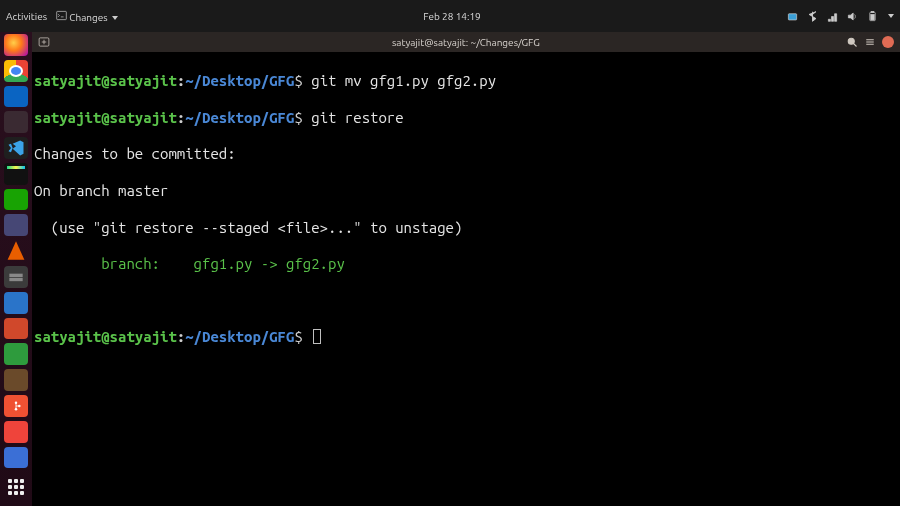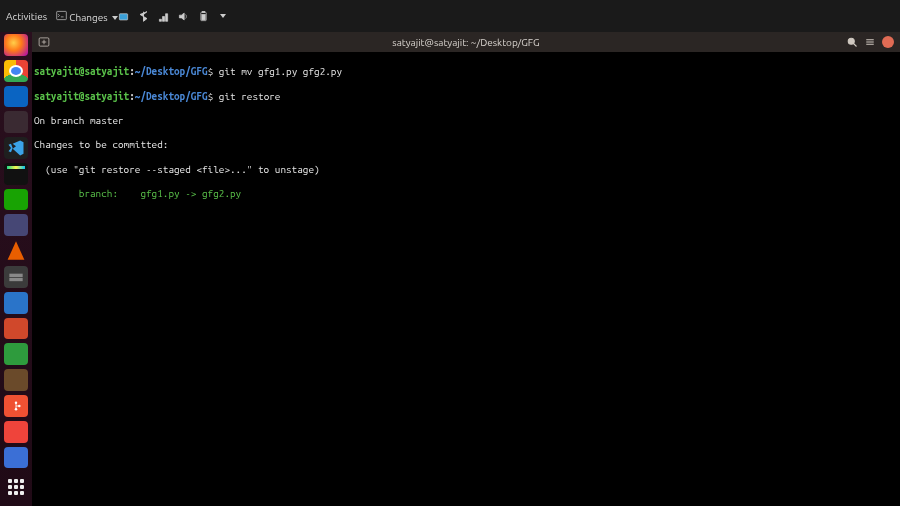--- a/index.html
+++ b/index.html
@@ -52,21 +52,21 @@
   
   .win-titlebar { height: 20px; background: #2b2624; color:#d9d4cf; display:flex; align-items:center; font-size:10px; position:relative;}
   .win-titlebar .left-controls { display:flex; gap:8px; align-items:center; padding-left:6px;}
   .win-titlebar .title { position:absolute; left:0; right:0; text-align:center; pointer-events:none;}
   .win-titlebar .right-controls { margin-left:auto; display:flex; gap:6px; align-items:center; padding-right:6px;}
   .circ { width:12px; height:12px; border-radius:50%; display:flex; align-items:center; justify-content:center;}
   .circ.close { background:#e06b54;}
   .hdr-ico { width:12px;height:12px; }
   .hdr-ico svg{width:12px;height:12px;fill:#cfc8c0;}
 
-  .terminal { flex:1; background:#000; color:#cfcfcf; font-family: "Ubuntu Mono","DejaVu Sans Mono",monospace; font-size:10px; line-height:1.22; padding: 2px 16px 0 0; white-space: pre; overflow:hidden;}
+  .terminal { flex:1; background:#000; color:#cfcfcf; font-family: "Ubuntu Mono","DejaVu Sans Mono",monospace; font-size:15px; line-height:1.22; padding: 2px 16px 0 0; white-space: pre; overflow:hidden;}
   .terminal .line { padding: 0 2px; }
   .pr-user { color:#5ac24a; font-weight:bold;}
   .pr-colon { color:#cfcfcf; font-weight:bold;}
   .pr-path { color:#4a88d6; font-weight:bold;}
   .pr-dollar { color:#cfcfcf;}
   .cmd { color:#e6e6e6;}
   .out { color:#e6e6e6;}
   .renamed { color:#5ac24a;}
   .cursor { display:inline-block; width:8px; height:15px; border:1px solid #bfbfbf; vertical-align:-2px; margin-left:2px;}
 </style>
@@ -80,20 +80,21 @@
       <span class="topicon">
         <svg viewBox="0 0 16 16">
             <rect x="1" y="2" width="14" height="12" rx="1" fill="none" stroke="#ccc"></rect>
             <path d="M3 6l2 2-2 2M7 10h4" stroke="#ccc" fill="none"></path>
           </svg>
       </span>
       <span>Changes</span>
       <span class="tri"></span>
     </span>
   </div>
+  <div class="topbar-center">Feb 28  14:19</div>
   <div class="topbar-right">
     <span class="topicon">
         <svg viewBox="0 0 16 16">
           <rect x="2" y="4" width="12" height="9" rx="1" fill="#3aa0d8"></rect>
         </svg>
       </span>
     <span class="topicon">
         <svg viewBox="0 0 16 16" fill="none" stroke="#ccc" stroke-width="1.3">
           <path d="M8 1v14l5-4-10-6 10-4-5 4"></path>
         </svg>
@@ -174,36 +175,37 @@
   <div class="workspace">
     <div class="win-titlebar">
       <div class="left-controls">
         <span class="hdr-ico" title="New Tab">
           <svg viewBox="0 0 16 16">
               <rect x="1.5" y="2.5" width="13" height="11" rx="1.5" fill="none" stroke="#cfc8c0"></rect>
               <path d="M8 5v6M5 8h6" stroke="#cfc8c0"></path>
             </svg>
         </span>
       </div>
-      <div class="title">satyajit@satyajit: ~/Desktop/GFG</div>
+      <div class="title">satyajit@satyajit: ~/Changes/GFG</div>
       <div class="right-controls">
         <span class="hdr-ico"><svg viewBox="0 0 16 16" fill="none" stroke="#cfc8c0" stroke-width="1.5">
               <circle cx="7" cy="7" r="4"></circle>
               <path d="M10 10l4 4"></path>
             </svg></span>
         <span class="hdr-ico"><svg viewBox="0 0 16 16" stroke="#cfc8c0" stroke-width="1.5">
               <path d="M3 5h10M3 8h10M3 11h10"></path>
             </svg></span>
         <span class="circ close"></span>
       </div>
     </div>
 
     <div class="terminal">
 <div class="line"><span class="pr-user">satyajit@satyajit</span><span class="pr-colon">:</span><span class="pr-path">~/Desktop/GFG</span><span class="pr-dollar">$</span> <span class="cmd">git mv gfg1.py gfg2.py</span></div>
 <div class="line"><span class="pr-user">satyajit@satyajit</span><span class="pr-colon">:</span><span class="pr-path">~/Desktop/GFG</span><span class="pr-dollar">$</span> <span class="cmd">git restore</span></div>
+<div class="line out">Changes to be committed:</div>
 <div class="line out">On branch master</div>
-<div class="line out">Changes to be committed:</div>
 <div class="line out">  (use "git restore --staged &lt;file&gt;..." to unstage)</div>
 <div class="line"><span class="renamed">        branch:    </span><span class="renamed">gfg1.py -&gt; gfg2.py</span></div>
 <div class="line">&nbsp;</div>
+<div class="line"><span class="pr-user">satyajit@satyajit</span><span class="pr-colon">:</span><span class="pr-path">~/Desktop/GFG</span><span class="pr-dollar">$</span> <span class="cursor"></span></div>
     </div>
   </div>
 </div>
 
 </body></html>

